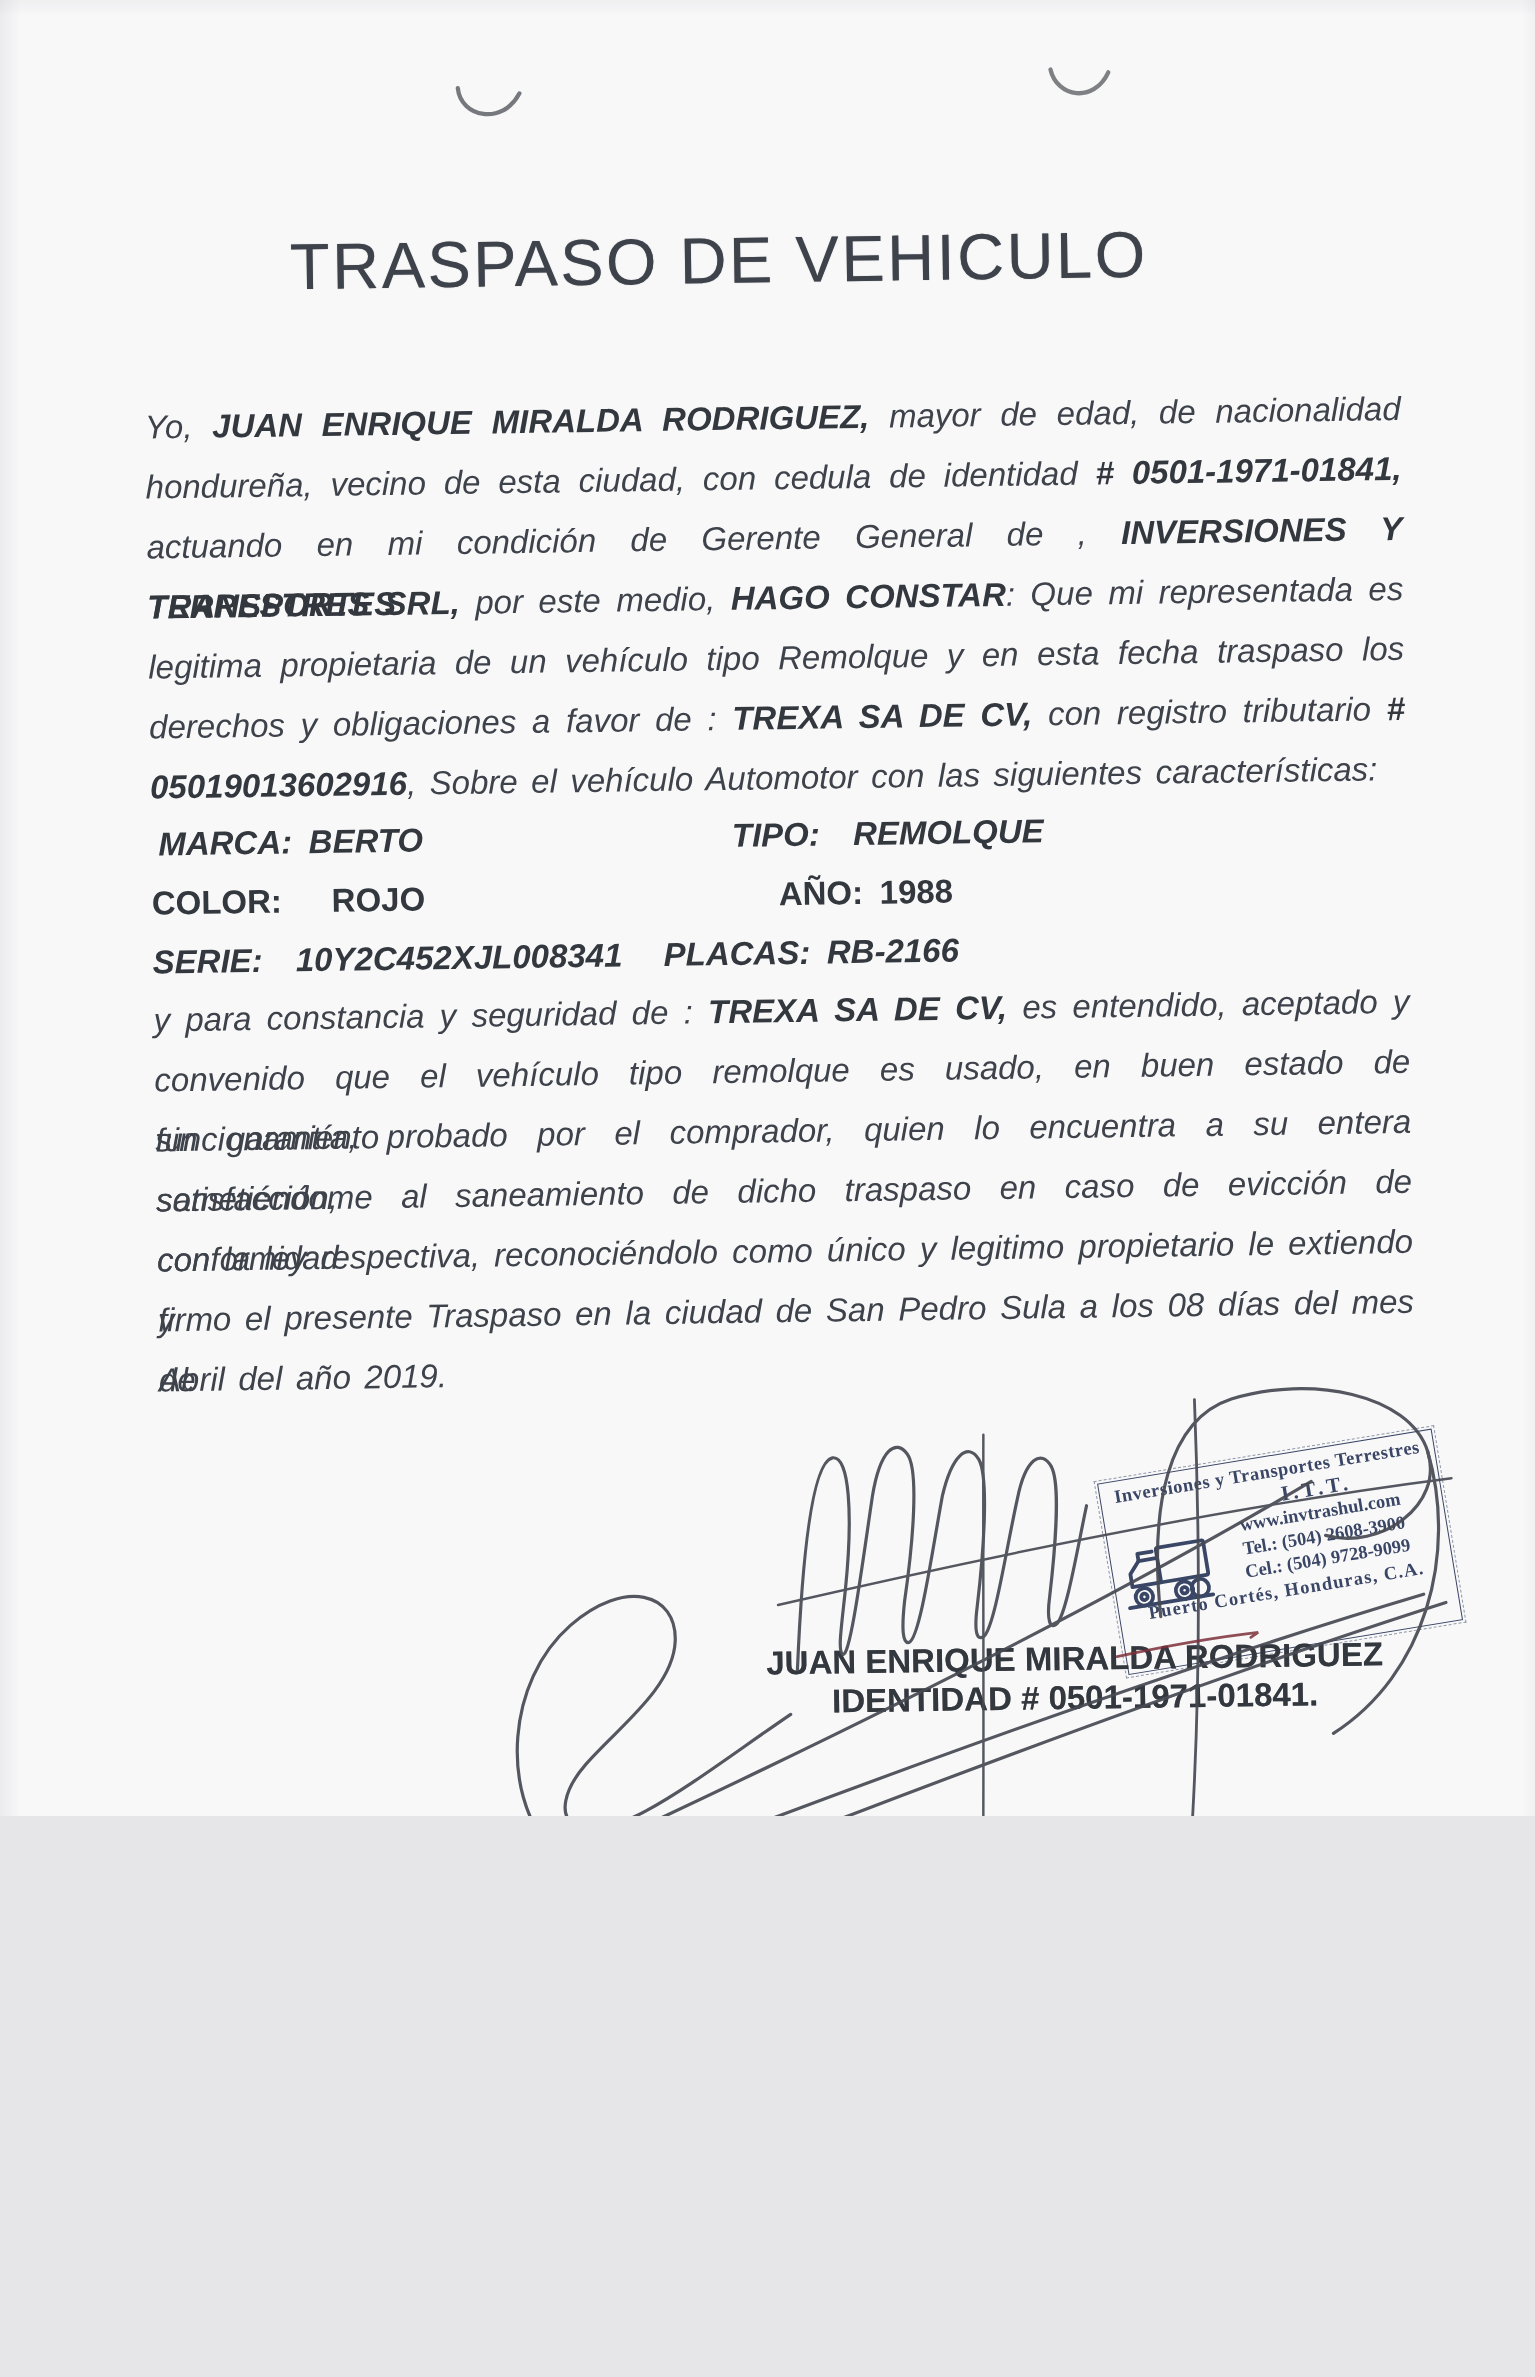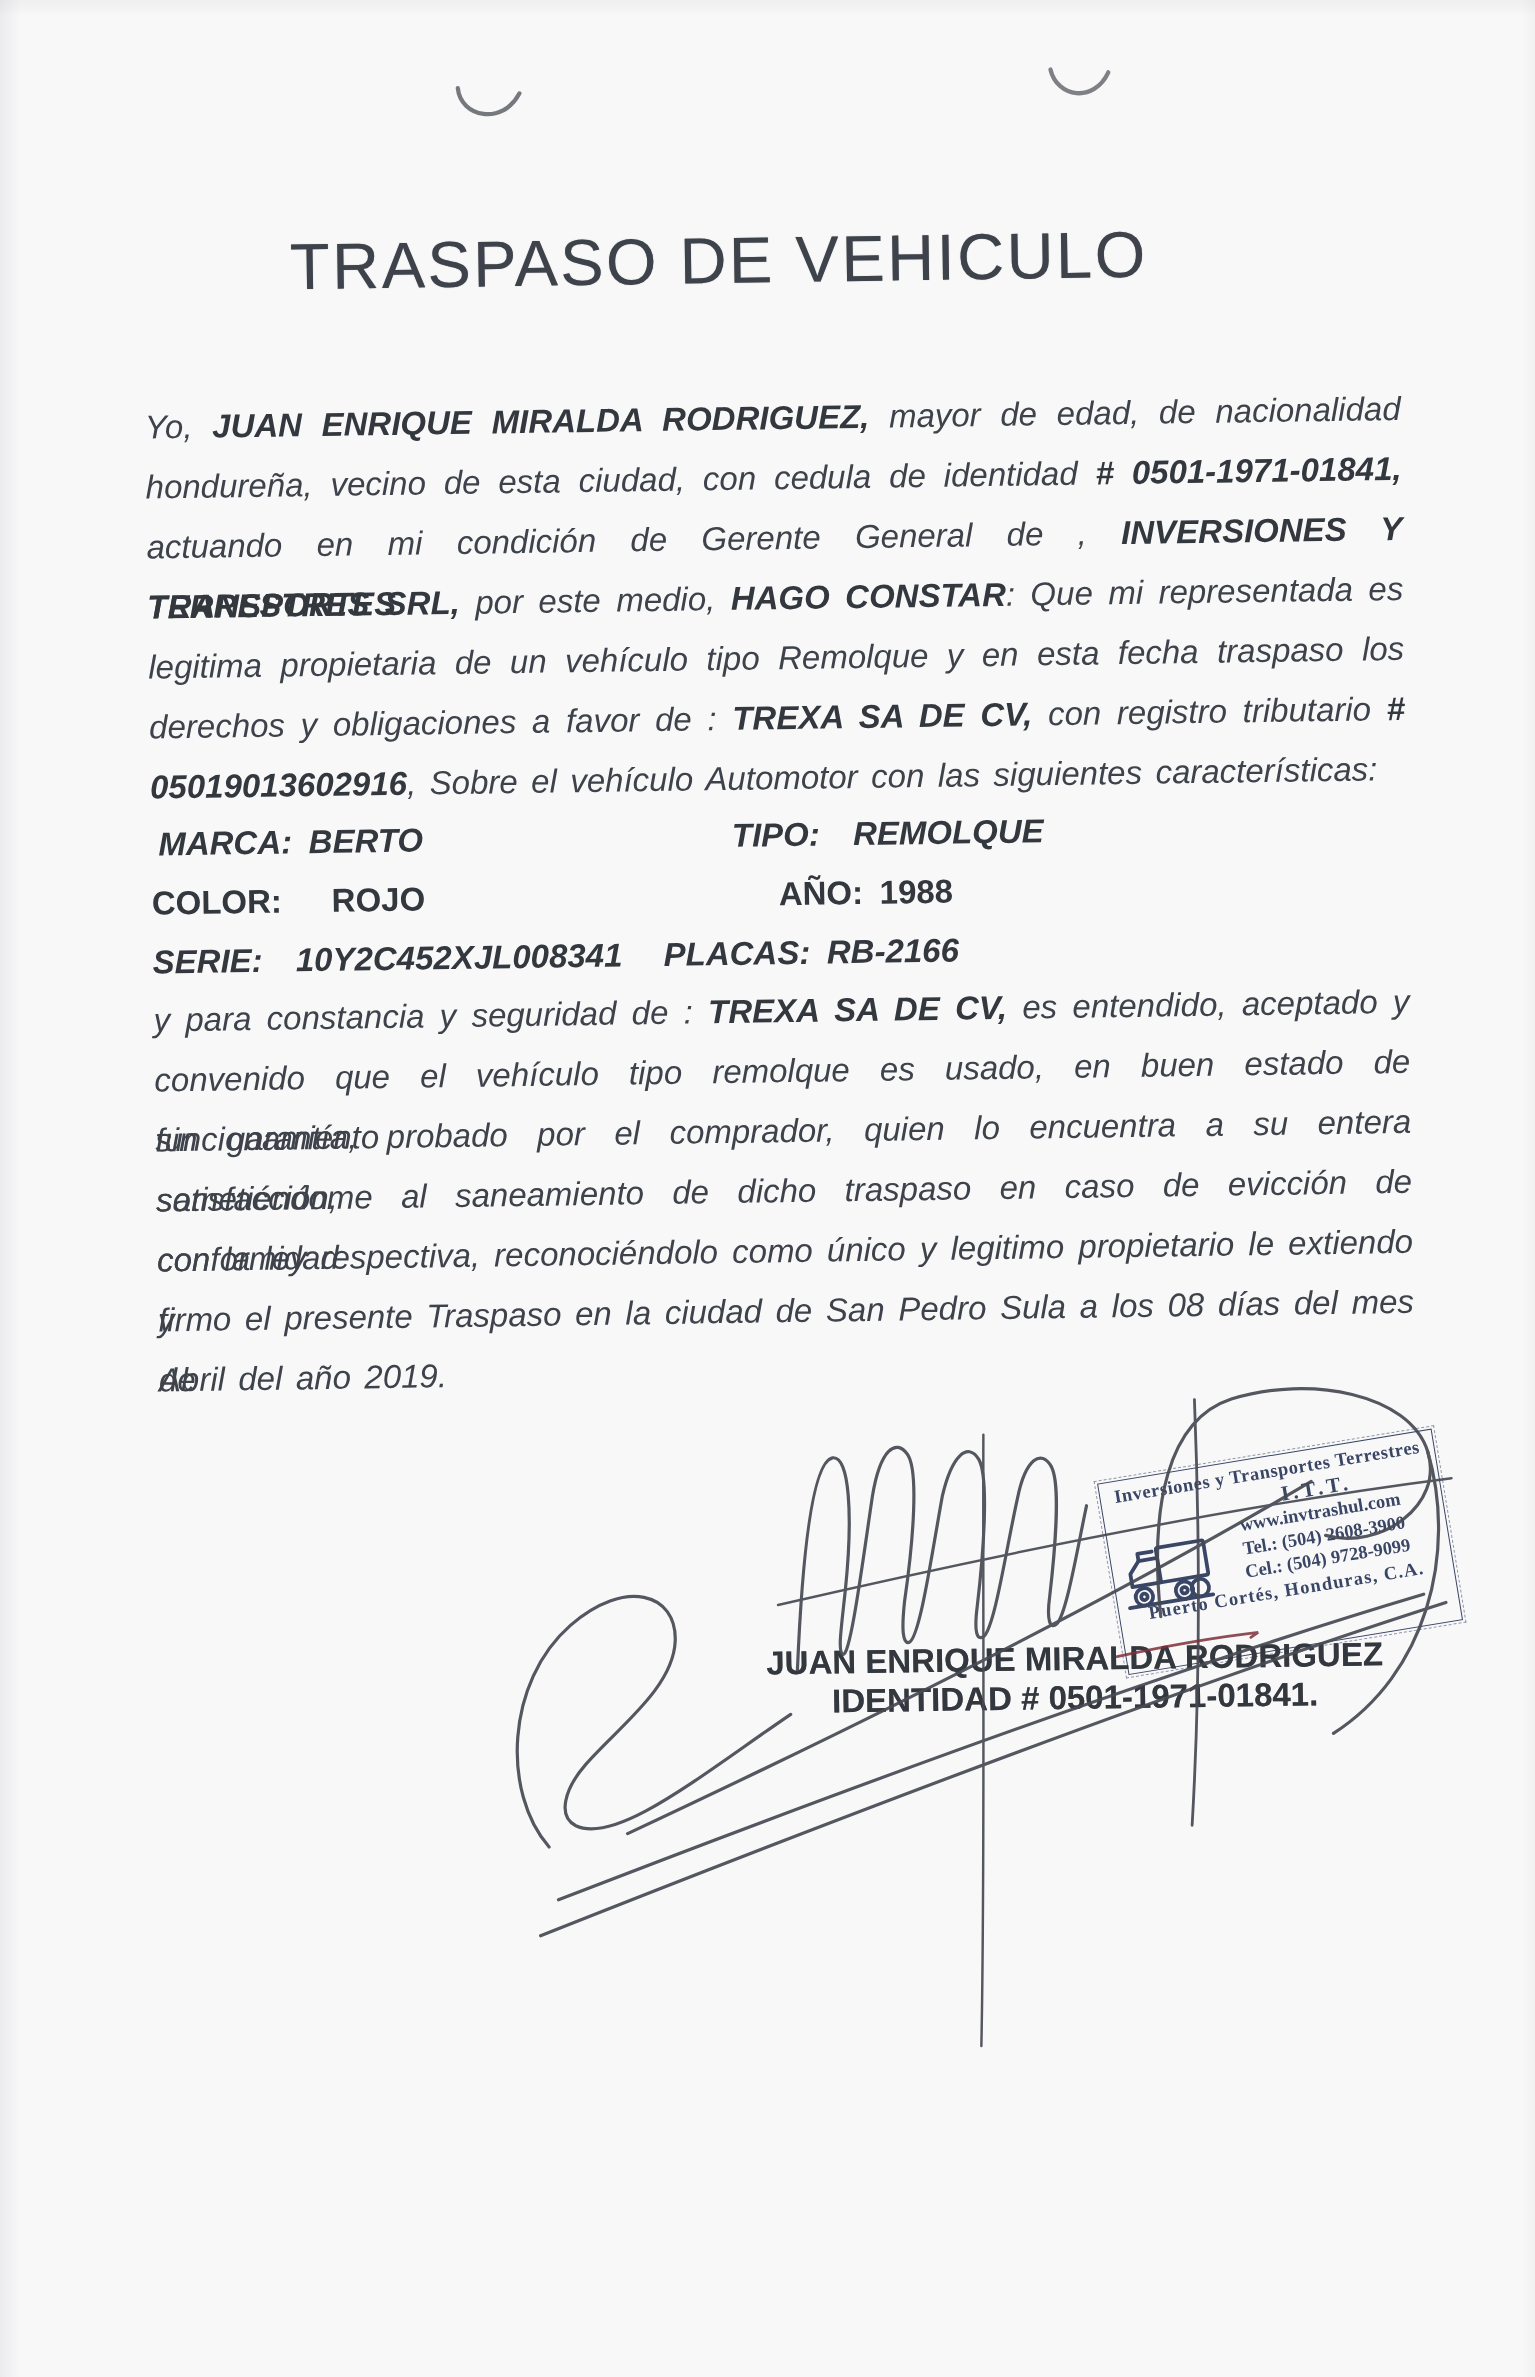--- a/index.html
+++ b/index.html
@@ -1,17 +1,17 @@
 <!DOCTYPE html>
 <html style="--ink: #3e424a; --ink-bold: #33373e; --stamp: #2f3b5c;font-size:9.8px"><head>
 <meta charset="utf-8">
 <style>
   html,body{margin:0;padding:0;background:#e6e6e8;}
   .page{
-    position:relative;width:1535px;height:2377px;overflow:hidden;
+    position:relative;width:1535px;height:1816px;overflow:hidden;
     background:
       linear-gradient(90deg, rgba(70,70,80,.07), rgba(70,70,80,0) 21px),
       linear-gradient(270deg, rgba(70,70,80,.04), rgba(70,70,80,0) 13.5px),
       linear-gradient(180deg, rgba(70,70,80,.05), rgba(70,70,80,0) 16px),
       #f8f8f9;
     font-family:"Liberation Sans", sans-serif;
     color:var(--ink,#3e424a);
   }
   .content{position:absolute;inset:0;transform:rotate(-0.85deg);transform-origin:185px 984px;}
 

